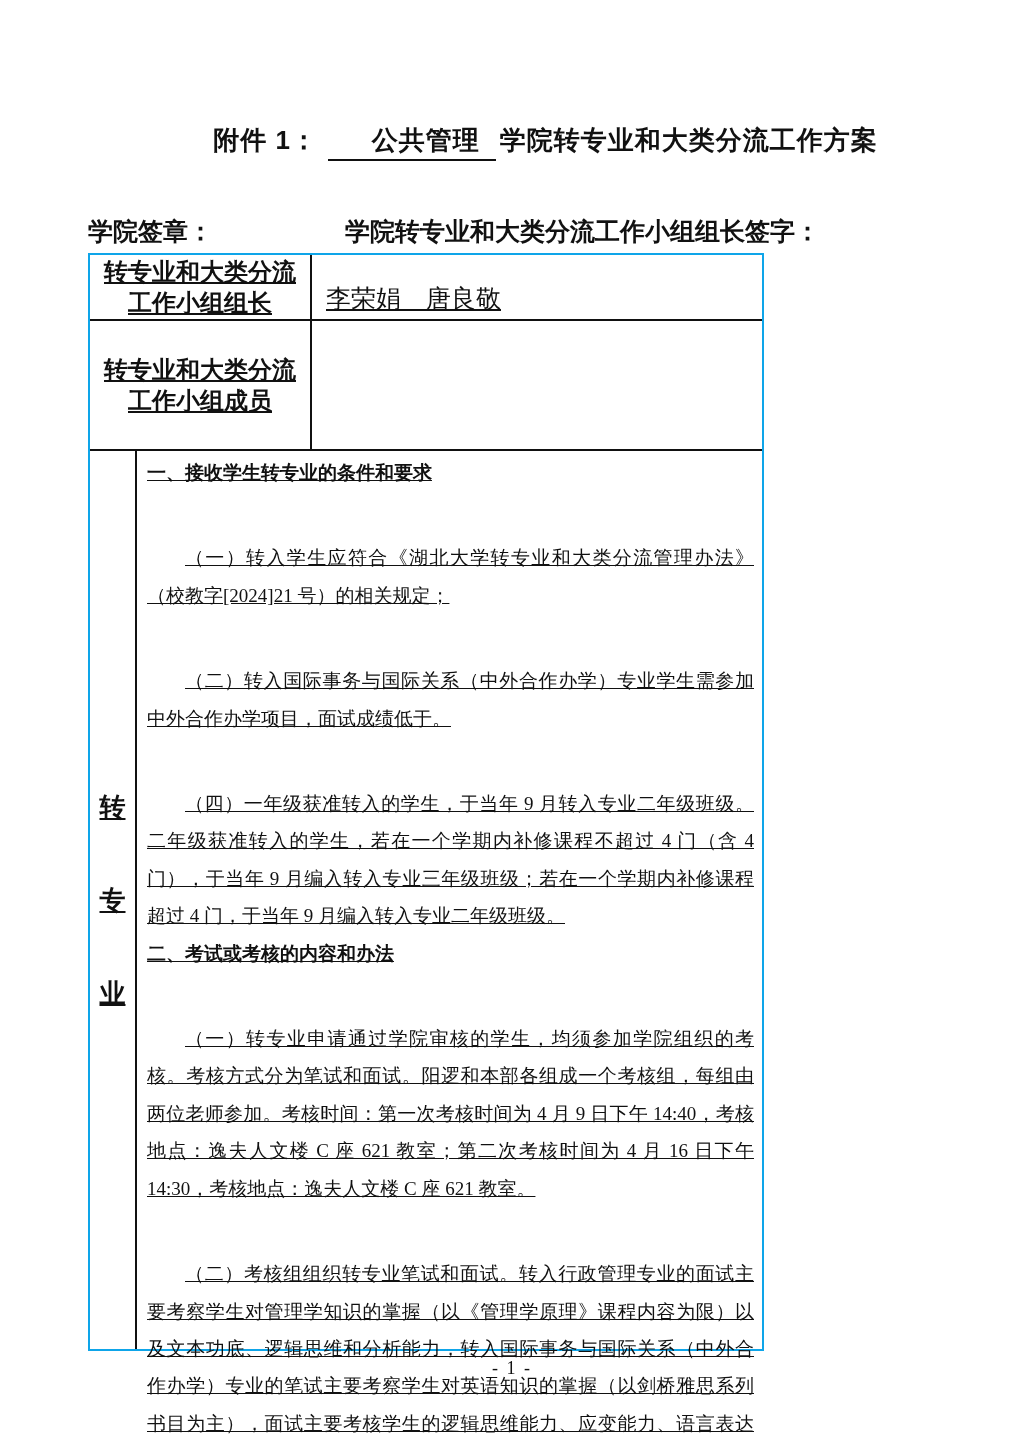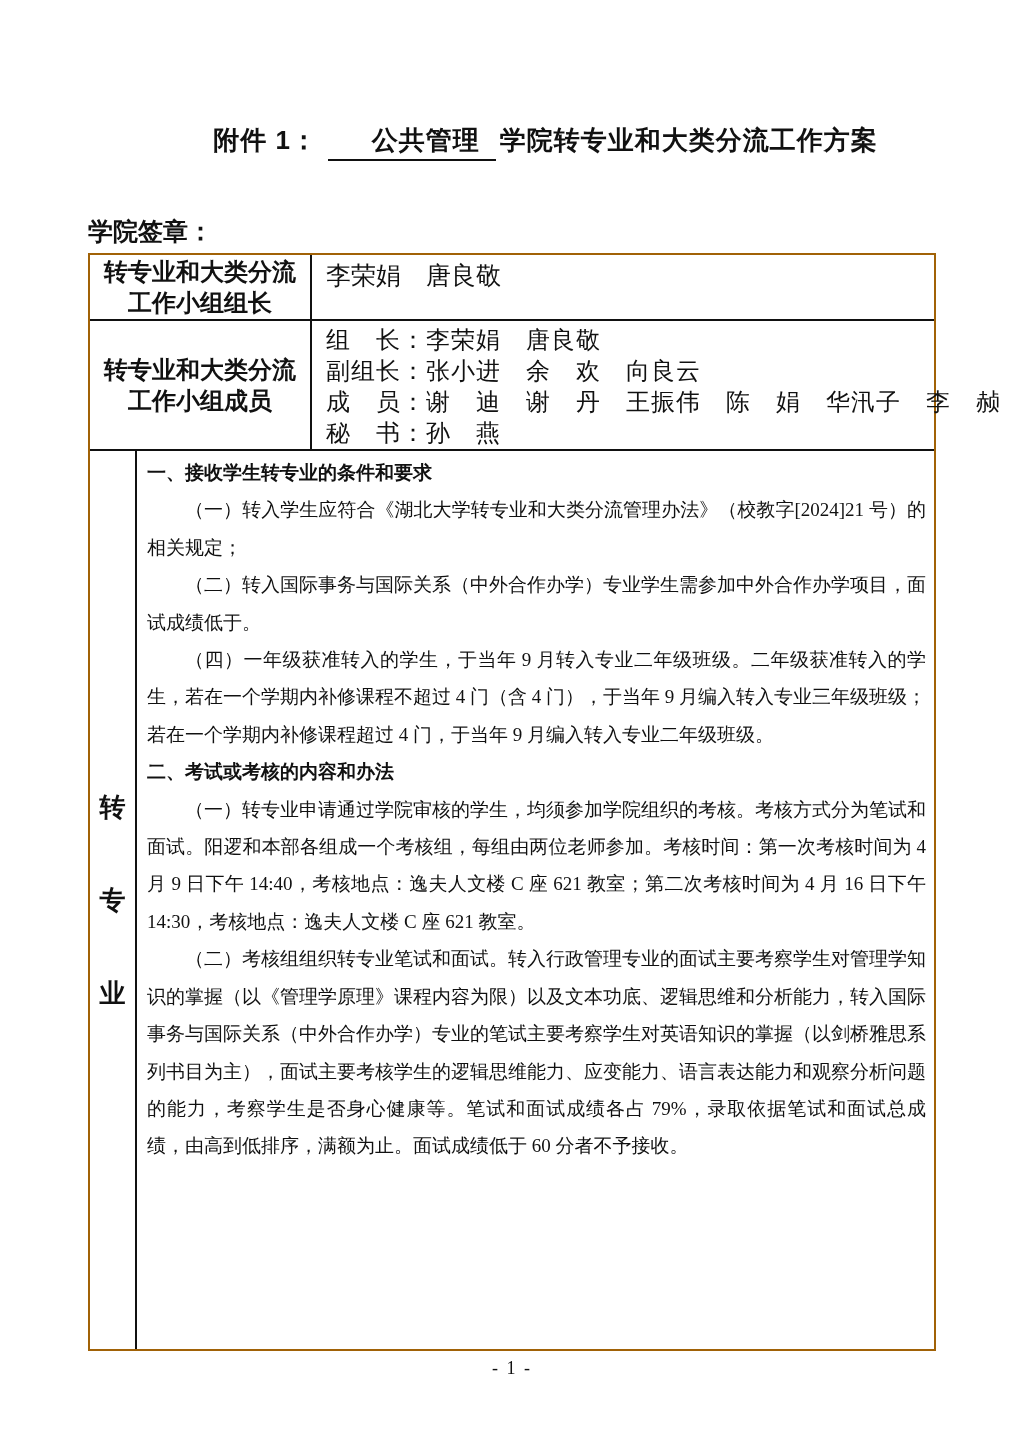--- a/index.html
+++ b/index.html
@@ -34,41 +34,42 @@
     position:absolute; top:214px; left:0; width:100%; height:34px;
     font-family:"Liberation Sans","DejaVu Sans",sans-serif;
     font-weight:bold; font-size:25px; line-height:34px;
     white-space:nowrap;
     text-align:center;
   }
   .sig-left  { position:absolute; left:88px; }
   .sig-right { position:absolute; left:345px; }
   
   .doc-table {
-    position:absolute; left:88px; top:253px; width:848px;
-    border:2px solid #a16207;
+    position:absolute; left:88px; top:253px; width:676px;
+    border:2px solid #0ea5e9;
+    text-decoration:underline;
   }
   .t-row { display:flex; width:100%; }
   .t-row + .t-row { border-top:2px solid #111; }
   .row-leader  { height:64px; }
   .row-members { height:130px; }
   .row-content { height:900px; }
   .cell-label {
     width:222px; flex:0 0 222px;
     border-right:2px solid #111;
     display:flex; flex-direction:column; justify-content:center; align-items:center;
     font-family:"Liberation Sans","DejaVu Sans",sans-serif;
     font-weight:bold; font-size:24px; line-height:31px;
     text-align:center;
   }
   .cell-value {
     flex:1 1 auto;
     padding:4px 14px;
     font-size:24px;
-    display:flex; flex-direction:column; justify-content:flex-start;
+    display:flex; flex-direction:column; justify-content:flex-end;
   }
   .cell-value.single { font-size:25px; }
   .members-list div { line-height:31px; white-space:nowrap; letter-spacing:1px; }
   .cell-side {
     width:47px; flex:0 0 47px;
     border-right:2px solid #111;
     display:flex; flex-direction:column; justify-content:center; align-items:center;
     gap:58px;
     font-family:"Liberation Sans","DejaVu Sans",sans-serif;
     font-weight:bold; font-size:26px;
@@ -77,62 +78,57 @@
     flex:1 1 auto;
     padding:3px 8px 0 10px;
     font-size:19px; line-height:37.4px;
     text-align:justify;
   }
   .cell-content .h {
     font-family:"Liberation Sans","DejaVu Sans",sans-serif;
     font-weight:bold;
     text-align:left;
   }
-  .cell-content p { text-indent:2em; }
+  .cell-content p { text-indent:2em;margin-top:48px; }
   
   .page-footer {
     position:absolute; top:1358px; left:0; width:100%;
     text-align:center; font-size:18px; letter-spacing:2px;
   }
 </style>
 </head>
 <body>
 
 <div class="page">
 
   <div class="doc-title">
     <span>附件 1：</span><span class="blank">公共管理</span><span>学院转专业和大类分流工作方案</span>
   </div>
 
   <div class="sig-line">
     <span class="sig-left">学院签章：</span>
+    <span class="sig-right">学院转专业和大类分流工作小组组长签字：</span>
   </div>
 
   <div class="doc-table">
 
     <div class="t-row row-leader">
       <div class="cell-label">
         <span>转专业和大类分流</span>
         <span>工作小组组长</span>
       </div>
       <div class="cell-value single">
         <span>李荣娟　唐良敬</span>
       </div>
     </div>
 
     <div class="t-row row-members">
       <div class="cell-label">
         <span>转专业和大类分流</span>
         <span>工作小组成员</span>
-      </div>
-      <div class="cell-value members-list">
-        <div>组　长：李荣娟　唐良敬</div>
-        <div>副组长：张小进　余　欢　向良云</div>
-        <div>成　员：谢　迪　谢　丹　王振伟　陈　娟　华汛子　李　赪</div>
-        <div>秘　书：孙　燕</div>
       </div>
     </div>
 
     <div class="t-row row-content">
       <div class="cell-side">
         <span>转</span>
         <span>专</span>
         <span>业</span>
       </div>
       <div class="cell-content">

